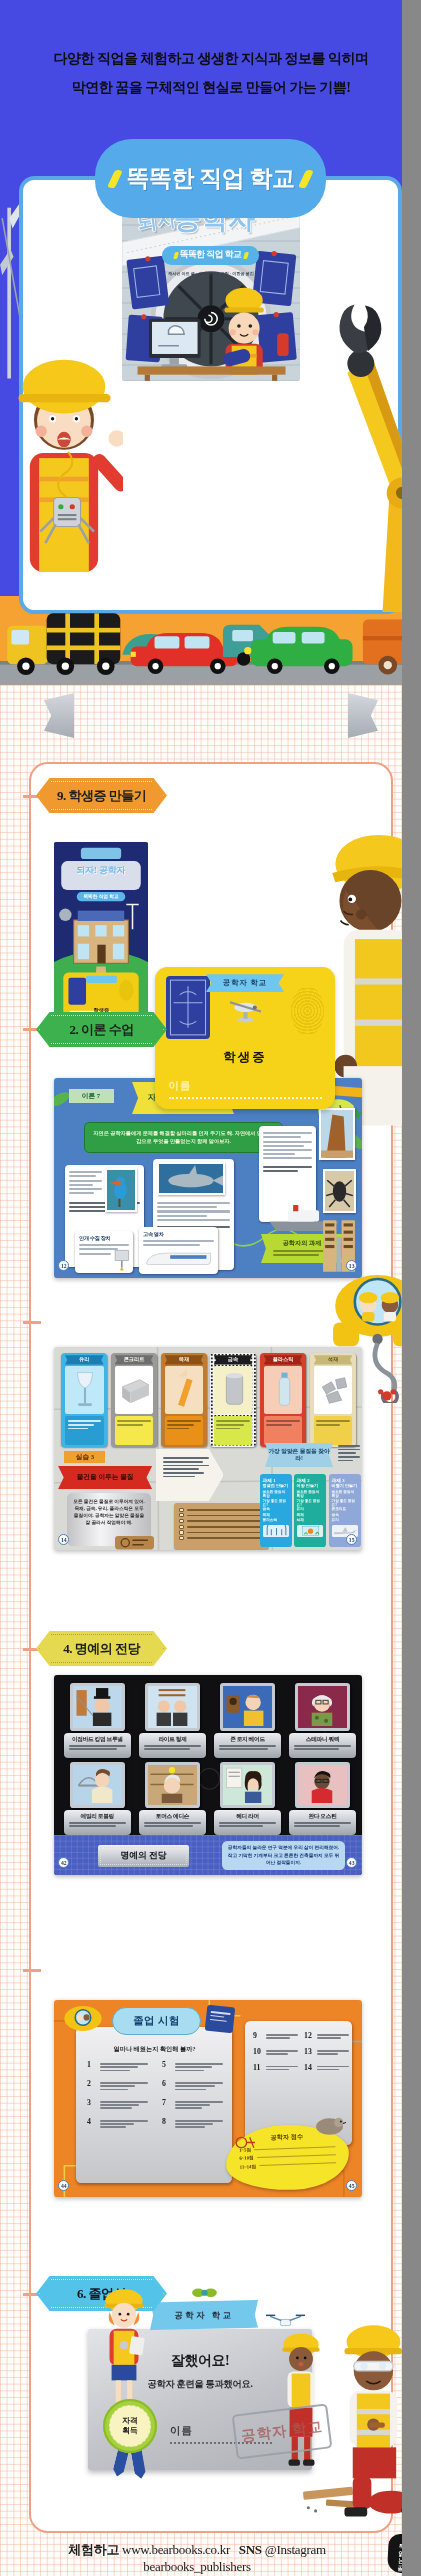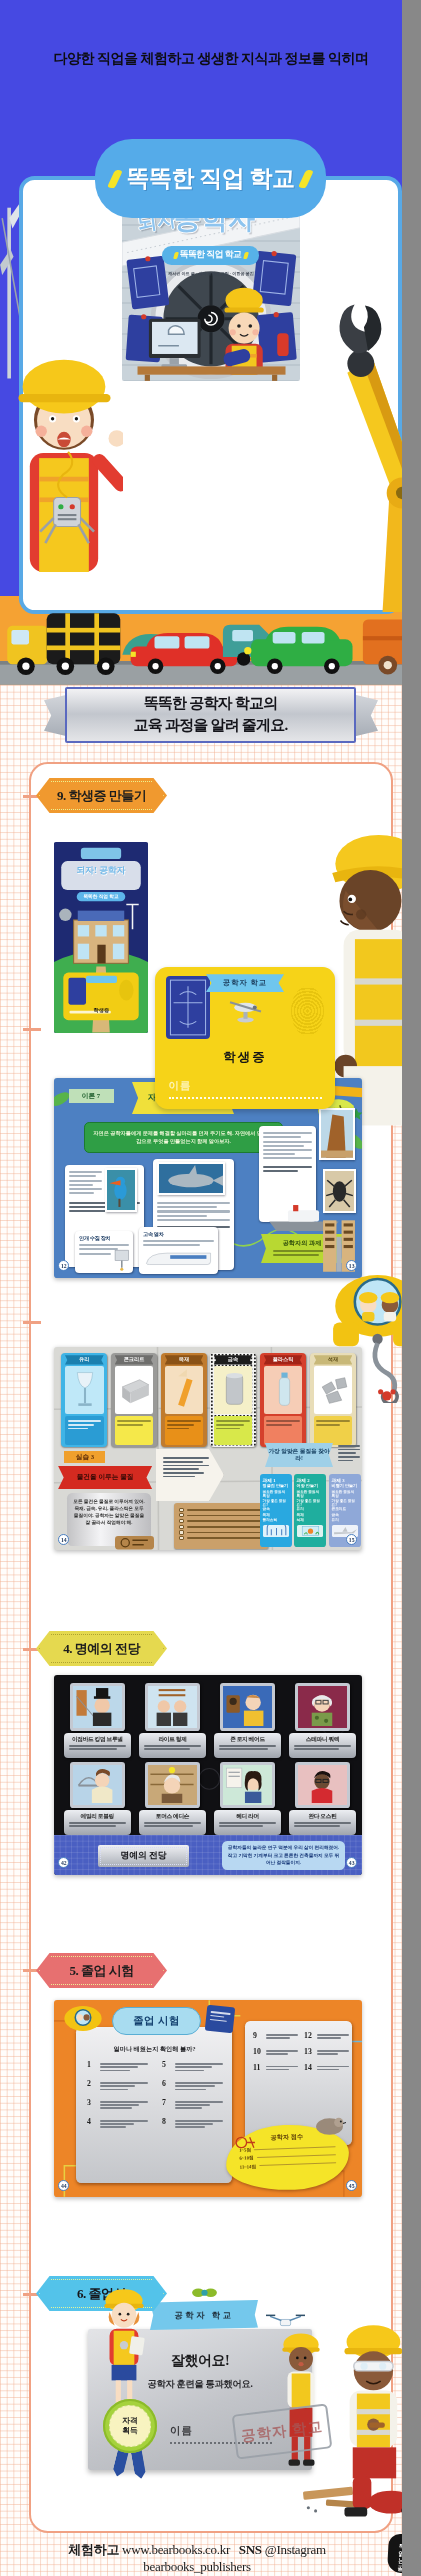--- a/index.html
+++ b/index.html
@@ -194,20 +194,21 @@
       transform:rotate(3deg);z-index:2;display:flex;align-items:center;justify-content:center}
   .bear-logo span{writing-mode:vertical-rl;font-size:6.2px;font-weight:800;color:#fff;letter-spacing:1px}
 </style>
 </head>
 <body>
 
 <div class="page">
 
   <div class="abs top-bg"></div>
   <div class="abs headline" style="top:50px">다양한 직업을 체험하고 생생한 지식과 정보를 익히며</div>
+  <div class="abs headline" style="top:79px">막연한 꿈을 구체적인 현실로 만들어 가는 기쁨!</div>
 
   <svg class="abs" style="left:0;top:187px;z-index:0" width="24" height="207" viewBox="0 0 46 400">
     <rect x="14" y="40" width="7" height="330" fill="#cdd4d9"></rect>
     <polygon points="18,60 46,20 46,40 24,80" fill="#dfe5e9"></polygon>
     <polygon points="0,150 20,120 26,135 4,170" fill="#c2cacf"></polygon>
     <line x1="4" y1="60" x2="40" y2="260" stroke="#9aa4aa" stroke-width="3"></line>
   </svg>
 
   <div class="abs" style="left:385px;top:290px;width:57px;height:93px;background:#55b848;border-radius:60% 40% 0 0;z-index:0"></div>
   <svg class="abs" style="left:388px;top:187px;z-index:0" width="34" height="135" viewBox="0 0 66 260">
@@ -413,24 +414,20 @@
         <circle cx="748" cy="112" r="8" fill="#f0e2cc"></circle>
       <circle cx="812" cy="112" r="18" fill="#7a4a28"></circle>
         <circle cx="812" cy="112" r="8" fill="#f0e2cc"></circle>
     </g>
   </svg>
 
   <div class="abs grid-bg"></div>
 
   <div class="abs ribbon-tail tail-l"></div>
   <div class="abs ribbon-tail tail-r"></div>
-  <div class="abs ribbon-center ctr">
-    <div>똑똑한 공학자 학교의</div>
-    <div>교육 과정을 알려 줄게요.</div>
-  </div>
 
   <div class="abs content-box"></div>
 
   <div class="abs connector" style="top:795px"></div>
   <div class="hex ctr" style="top:778px;background:#f0992f">
     <i class="in"></i>
       <span>9. 학생증 만들기</span>
   </div>
 
   <div class="abs thumb">
@@ -506,20 +503,24 @@
     <path d="M30,188 q6,8 16,8" stroke="#2a180c" stroke-width="3" fill="none"></path>
     <rect x="36" y="206" width="130" height="260" rx="30" fill="#f4f2ea"></rect>
     <rect x="58" y="224" width="96" height="250" fill="#f2c81e"></rect>
     <rect x="58" y="300" width="96" height="12" fill="#d8d8d0"></rect>
       <rect x="58" y="380" width="96" height="12" fill="#d8d8d0"></rect>
     <circle cx="40" cy="470" r="22" fill="#6a4428"></circle>
     <rect x="36" y="470" width="130" height="115" fill="#f4f2ea"></rect>
   </svg>
 
   <div class="abs connector" style="top:1028px"></div>
+  <div class="hex ctr" style="top:1012px;background:#3cb14d">
+    <i class="in"></i>
+      <span>2. 이론 수업</span>
+  </div>
 
   <div class="spread sp2">
     <svg class="abs" style="left:0;top:0" width="308" height="200" viewBox="0 0 595 385">
       <g fill="#58b44a">
           <ellipse cx="12" cy="40" rx="20" ry="10" transform="rotate(-30 12 40)"></ellipse>
           <ellipse cx="580" cy="120" rx="22" ry="10" transform="rotate(40 580 120)"></ellipse>
           <ellipse cx="560" cy="310" rx="20" ry="9" transform="rotate(-20 560 310)"></ellipse>
         </g>
       <path d="M150,320 q30,-30 60,0 t60,0 q20,-40 60,-10 t80,-6 q30,-24 60,-2" stroke="#8fd14f" stroke-width="3" fill="none"></path>
       <path d="M420,220 q-20,24 6,36 q30,10 22,-18 q-8,-22 -28,-18z" stroke="#8fd14f" stroke-width="3" fill="none"></path>
@@ -1022,24 +1023,20 @@
     <div class="sp4-band">
       <div class="sp4-plate ctr">명예의 전당</div>
       <div class="sp4-note ctr">공학자들의 놀라운 연구 덕분에 우리 삶이 편리해졌어. 작고 기막힌 기계부터 크고 튼튼한 건축물까지 모두 뛰어난 걸작들이지.</div>
     </div>
     <div class="pgnum" style="left:4.1px;top:182px">42</div>
     <div class="pgnum" style="left:292px;top:182px">43</div>
   </div>
   <div class="caption" style="top:1884px">내가 꿈꾸는 그 길에 뚜렷한 발자취를 남긴 선배들을 만나 볼 시간이에요. 인종도, 성별도, 살았던 시대도 다양한 선배들 중에서 나만의 롤 모델을 찾아 보세요. 여러분은 어떤 직업인이 되고 싶은가요?</div>
 
   <div class="abs connector" style="top:1969px"></div>
-  <div class="hex ctr" style="top:1953px;background:#e77070">
-    <i class="in"></i>
-      <span>5. 졸업 시험</span>
-  </div>
 
   <div class="spread sp5">
     <svg class="abs" style="left:0;top:0" width="308" height="197" viewBox="0 0 595 380">
       <g fill="none" stroke-width="3">
         <path d="M0,40 h80 v60 h70 v-40 h90" stroke="#d9731f"></path>
         <path d="M595,80 h-60 v70 h-80" stroke="#6fb7d9"></path>
         <path d="M20,380 v-60 h60 v-40" stroke="#e8d040"></path>
         <path d="M560,380 v-50 h-40" stroke="#d9731f"></path>
         <path d="M300,0 v30 h60" stroke="#e8d040"></path>
       </g>

